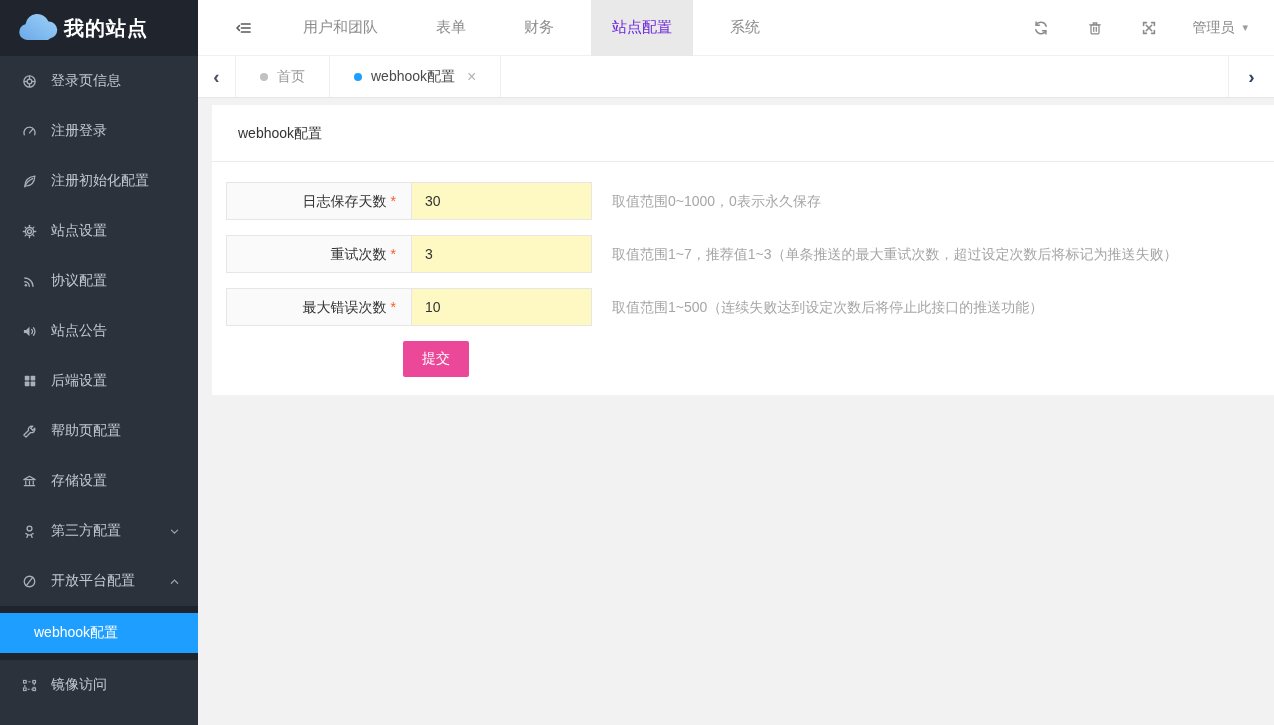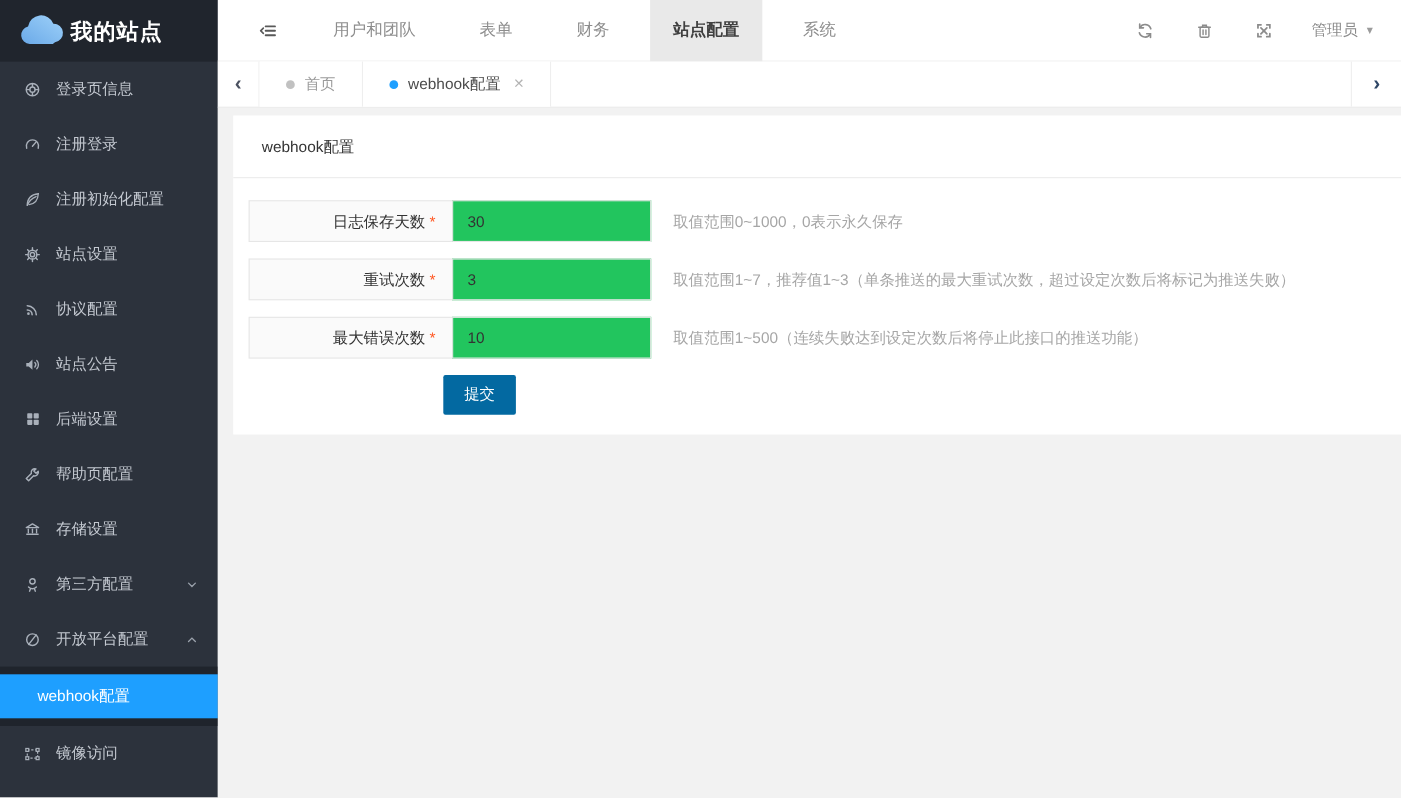--- a/index.html
+++ b/index.html
@@ -18,21 +18,21 @@
   .submenu { background:#1f242c; padding:7px 0; }
   .submenu-item { height:40px; display:flex; align-items:center; padding-left:34px; font-size:14px; color:#d4d8de; cursor:pointer; }
   .submenu-item.active { background:#1e9fff; color:#ffffff; }
 
   
   .main { flex:1; min-width:0; display:flex; flex-direction:column;border-radius:14px; }
 
   .topbar { height:56px; background:#ffffff; display:flex; align-items:center; border-bottom:1px solid #f0f0f0; flex-shrink:0; }
   .fold-btn { padding:0 22px 0 38px; color:#595959; display:flex; cursor:pointer; }
   .nav-item { padding:0 21px; height:56px; display:flex; align-items:center; font-size:15px; color:#8d8d8d; margin:0 8px; cursor:pointer; }
-  .nav-item.active { background:#e9e9e9; color:#404040; font-weight:bold;align-items:center; }
+  .nav-item.active { background:#e9e9e9; color:#6d28d9; font-weight:normal;align-items:center; }
   .topbar-right { margin-left:auto; display:flex; align-items:center; }
   .tb-icon { padding:0 19px; color:#8c8c8c; display:flex; cursor:pointer; }
   .user { display:flex; align-items:center; gap:8px; color:#8a8a8a; font-size:14px; padding:0 26px 0 16px; cursor:pointer; }
   .user .caret { font-size:11px; color:#9b9b9b; }
 
   .tabbar { height:42px; background:#ffffff; border-bottom:1px solid #e6e6e6; display:flex; align-items:stretch; flex-shrink:0; }
   .tab-arrow { width:38px; display:flex; align-items:center; justify-content:center; color:#4a5160; font-size:19px; border-right:1px solid #eeeeee; cursor:pointer; font-weight:bold; }
   .tab-arrow.right { border-right:none; border-left:1px solid #eeeeee; width:46px; color:#2e4666; }
   .tab { display:flex; align-items:center; gap:9px; padding:0 24px; border-right:1px solid #eeeeee; font-size:14px; cursor:pointer; background:#fff;text-align:right; }
   .dot { width:8px; height:8px; border-radius:50%; background:#c1c1c1; }
@@ -42,24 +42,24 @@
   .tab-close { color:#b3b3b3; font-size:16px; margin-left:3px; line-height:1; }
   .tab-spacer { flex:1; }
 
   .content { flex:1; background:#f2f2f2; overflow:hidden; }
   .card { background:#ffffff; margin:7px 0 0 14px; }
   .card-header { height:57px; line-height:57px; padding:0 26px; font-size:14px; color:#333333; border-bottom:1px solid #ececec; }
   .card-body { padding:20px 14px 18px 14px; }
   .form-row { display:flex; margin-bottom:15px; }
   .form-label { width:186px; height:38px; line-height:36px; background:#fafafa; border:1px solid #e6e6e6; text-align:right; padding-right:15px; font-size:14px; color:#333333; flex-shrink:0; }
   .req { color:#ff5722; margin-left:4px; }
-  .form-input { width:181px; height:38px; border:1px solid #e6e6e6; margin-left:-1px; padding:0 13px; font-size:14px; color:#333333; outline:none; background:#22c55e; flex-shrink:0; font-family:"Liberation Sans","DejaVu Sans",sans-serif; }
+  .form-input { width:181px; height:38px; border:1px solid #e6e6e6; margin-left:-1px; padding:0 13px; font-size:14px; color:#333333; outline:none; background:#fef9c3; flex-shrink:0; font-family:"Liberation Sans","DejaVu Sans",sans-serif; }
   .form-hint { line-height:38px; margin-left:20px; font-size:14px; color:#a6a6a6; white-space:nowrap; }
   .submit-row { margin-left:177px; }
-  .submit-btn { height:36px; padding:0 19px; background:#0369a1; color:#ffffff; border:none; font-size:14px; border-radius:2px; cursor:pointer; font-family:"Liberation Sans","DejaVu Sans",sans-serif; }
+  .submit-btn { height:36px; padding:0 19px; background:#ec4899; color:#ffffff; border:none; font-size:14px; border-radius:2px; cursor:pointer; font-family:"Liberation Sans","DejaVu Sans",sans-serif; }
 
   svg { display:block; }
 </style>
 </head>
 <body>
 
 <div class="app">
 
   <aside class="sidebar">
     <div class="logo">

